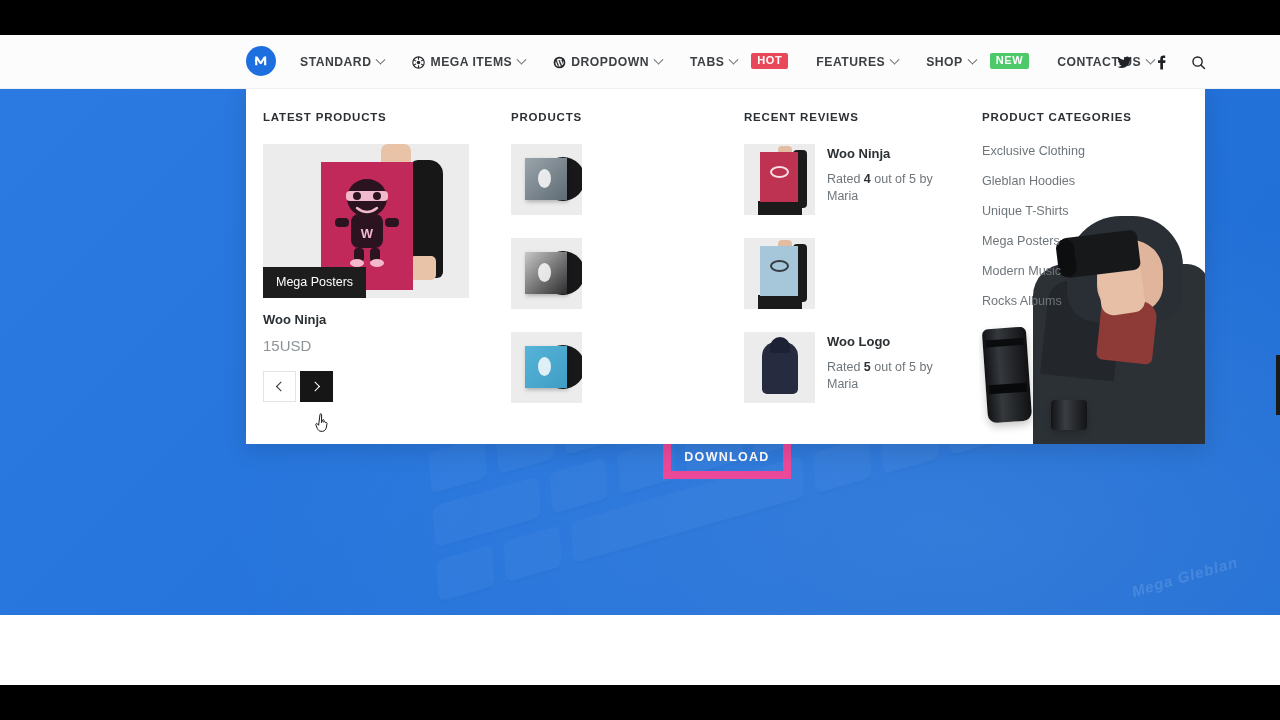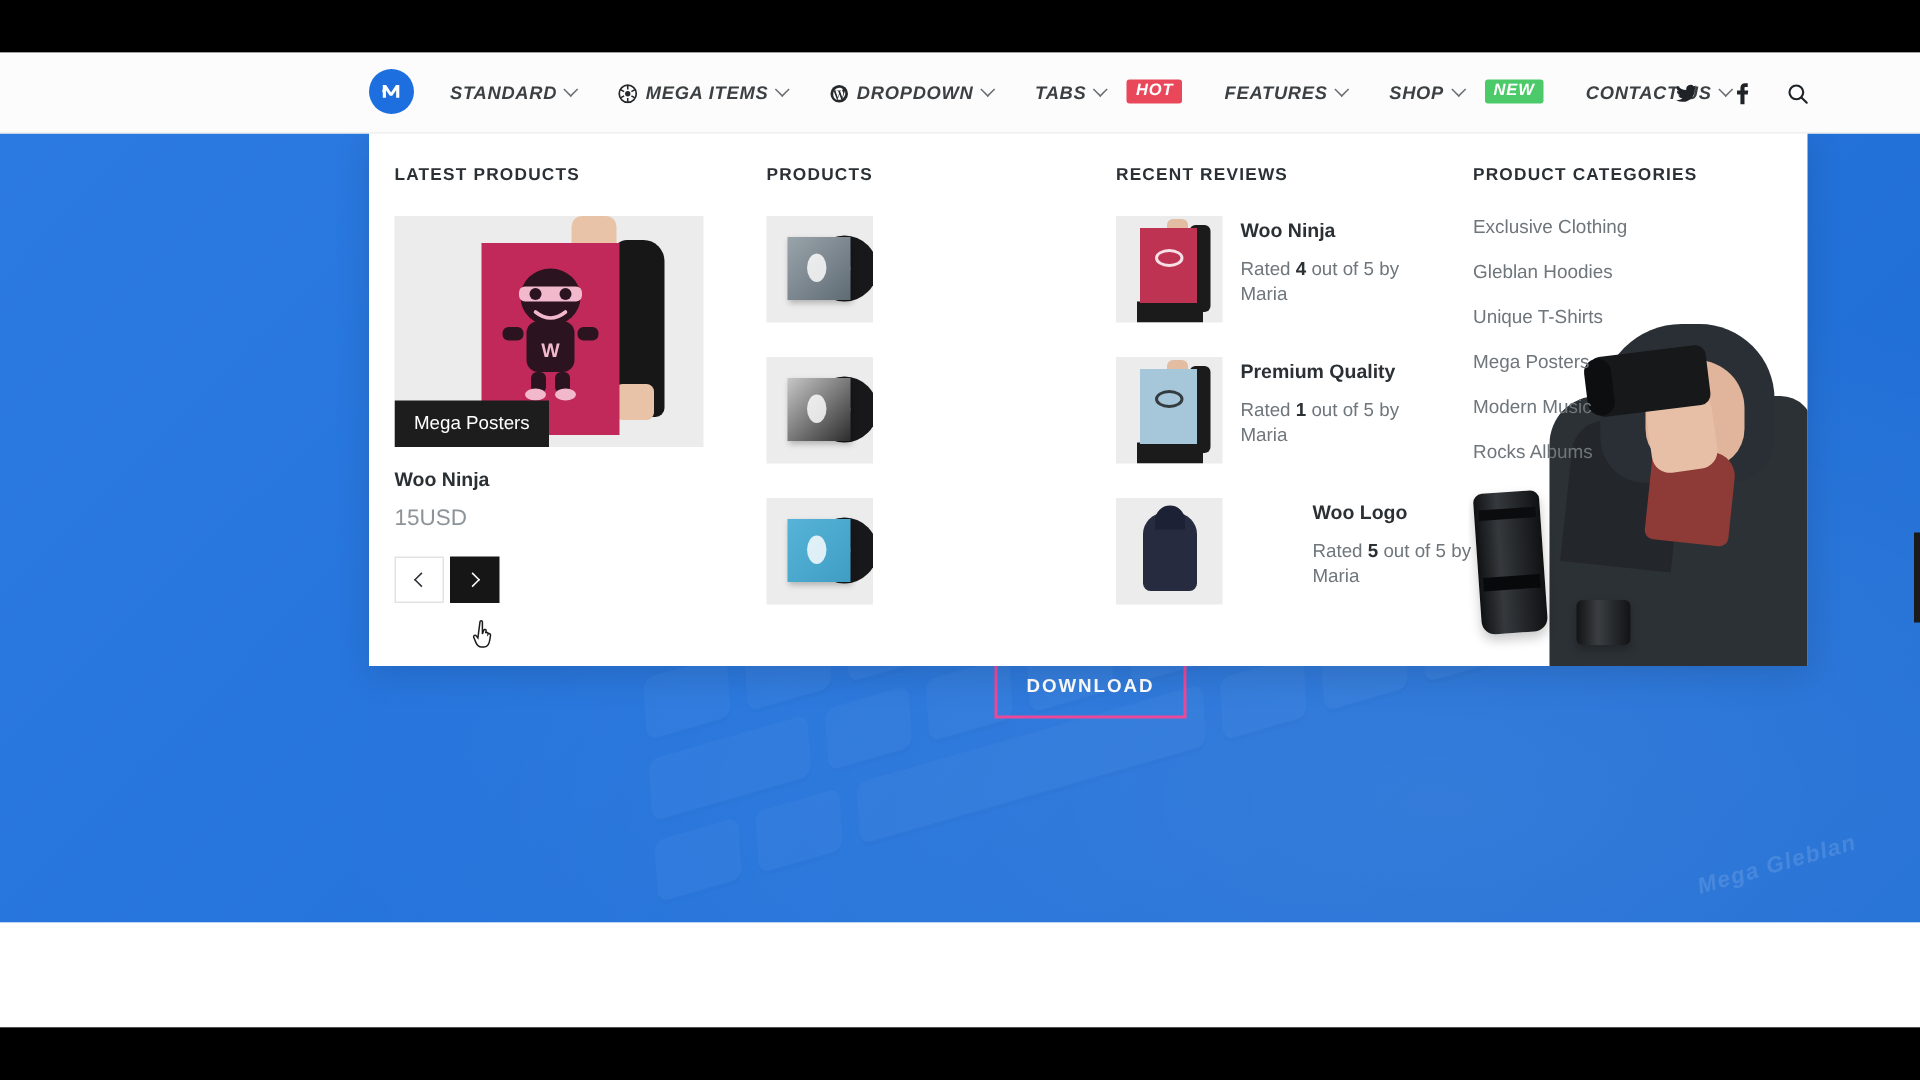--- a/index.html
+++ b/index.html
@@ -62,21 +62,20 @@
   }
   .logo svg { display: block; }
 
   .navbar {
     position: absolute;
     left: 296px; top: 0;
     height: 54px;
     display: flex;
     align-items: center;
     gap: 0;
-    font-style: italic;
   }
 
   .nav-item {
     display: flex;
     align-items: center;
     gap: 5px;
     padding: 0 14px;
     height: 54px;
     font-size: 12.2px;
     font-weight: 700;
@@ -273,21 +272,21 @@
   .chev { width: 7px; height: 7px; border-style: solid; }
   .chev-l { border-width: 0 0 1.6px 1.6px; border-color: #2b3034; transform: rotate(45deg) translate(1px,-1px); }
   .chev-r { border-width: 1.6px 1.6px 0 0; border-color: #ffffff; transform: rotate(45deg) translate(-1px,1px); }
 
   
   .prow {
     display: flex;
     align-items: flex-start;
     margin-bottom: 23px;
   }
-  .prow:last-child { margin-bottom: 0; gap: 48px; }
+  .prow:last-child { margin-bottom: 0; }
   .thumb {
     width: 71px; height: 71px;
     background: #ececec;
     flex: 0 0 71px;
     position: relative;
     overflow: hidden;
   }
   .pinfo { padding-left: 12px; padding-top: 2px; }
   .pname {
     font-size: 13px;
@@ -513,21 +512,21 @@
     background: linear-gradient(90deg,#121315 0%,#3a3e42 40%,#121315 100%);
     border-radius: 4px;
     box-shadow: 0 3px 6px rgba(0,0,0,0.22);
   }
 
   
   .download {
     position: absolute;
     left: 663px; top: 399px;
     width: 128px; height: 45px;
-    border: 2px solid #ec4899;
+    border: 8px solid #ec4899;
     color: #ffffff;
     display: flex; align-items: center; justify-content: center;
     font-size: 12.5px;
     font-weight: 700;
     letter-spacing: 1.3px;
     cursor: pointer;
     z-index: 15;
     background: transparent;
   }
 
@@ -808,24 +807,20 @@
 
         <div class="prow">
           <div class="thumb">
             <div class="rev-hand"></div>
             <div class="rev-arm"></div>
             <div class="rev-body"></div>
             <div class="rev-poster rp-blue">
               <div class="rev-face rev-face-dark"></div>
             </div>
           </div>
-          <div class="pinfo">
-            <div class="rname">Premium Quality</div>
-            <div class="rtext"><span>Rated </span><b>1</b><span> out of </span><span>5</span> <span>by Maria</span></div>
-          </div>
         </div>
 
         <div class="prow">
           <div class="thumb">
             <div class="hoodie"></div>
           </div>
           <div class="pinfo">
             <div class="rname">Woo Logo</div>
             <div class="rtext"><span>Rated </span><b>5</b><span> out of </span><span>5</span> <span>by Maria</span></div>
           </div>

